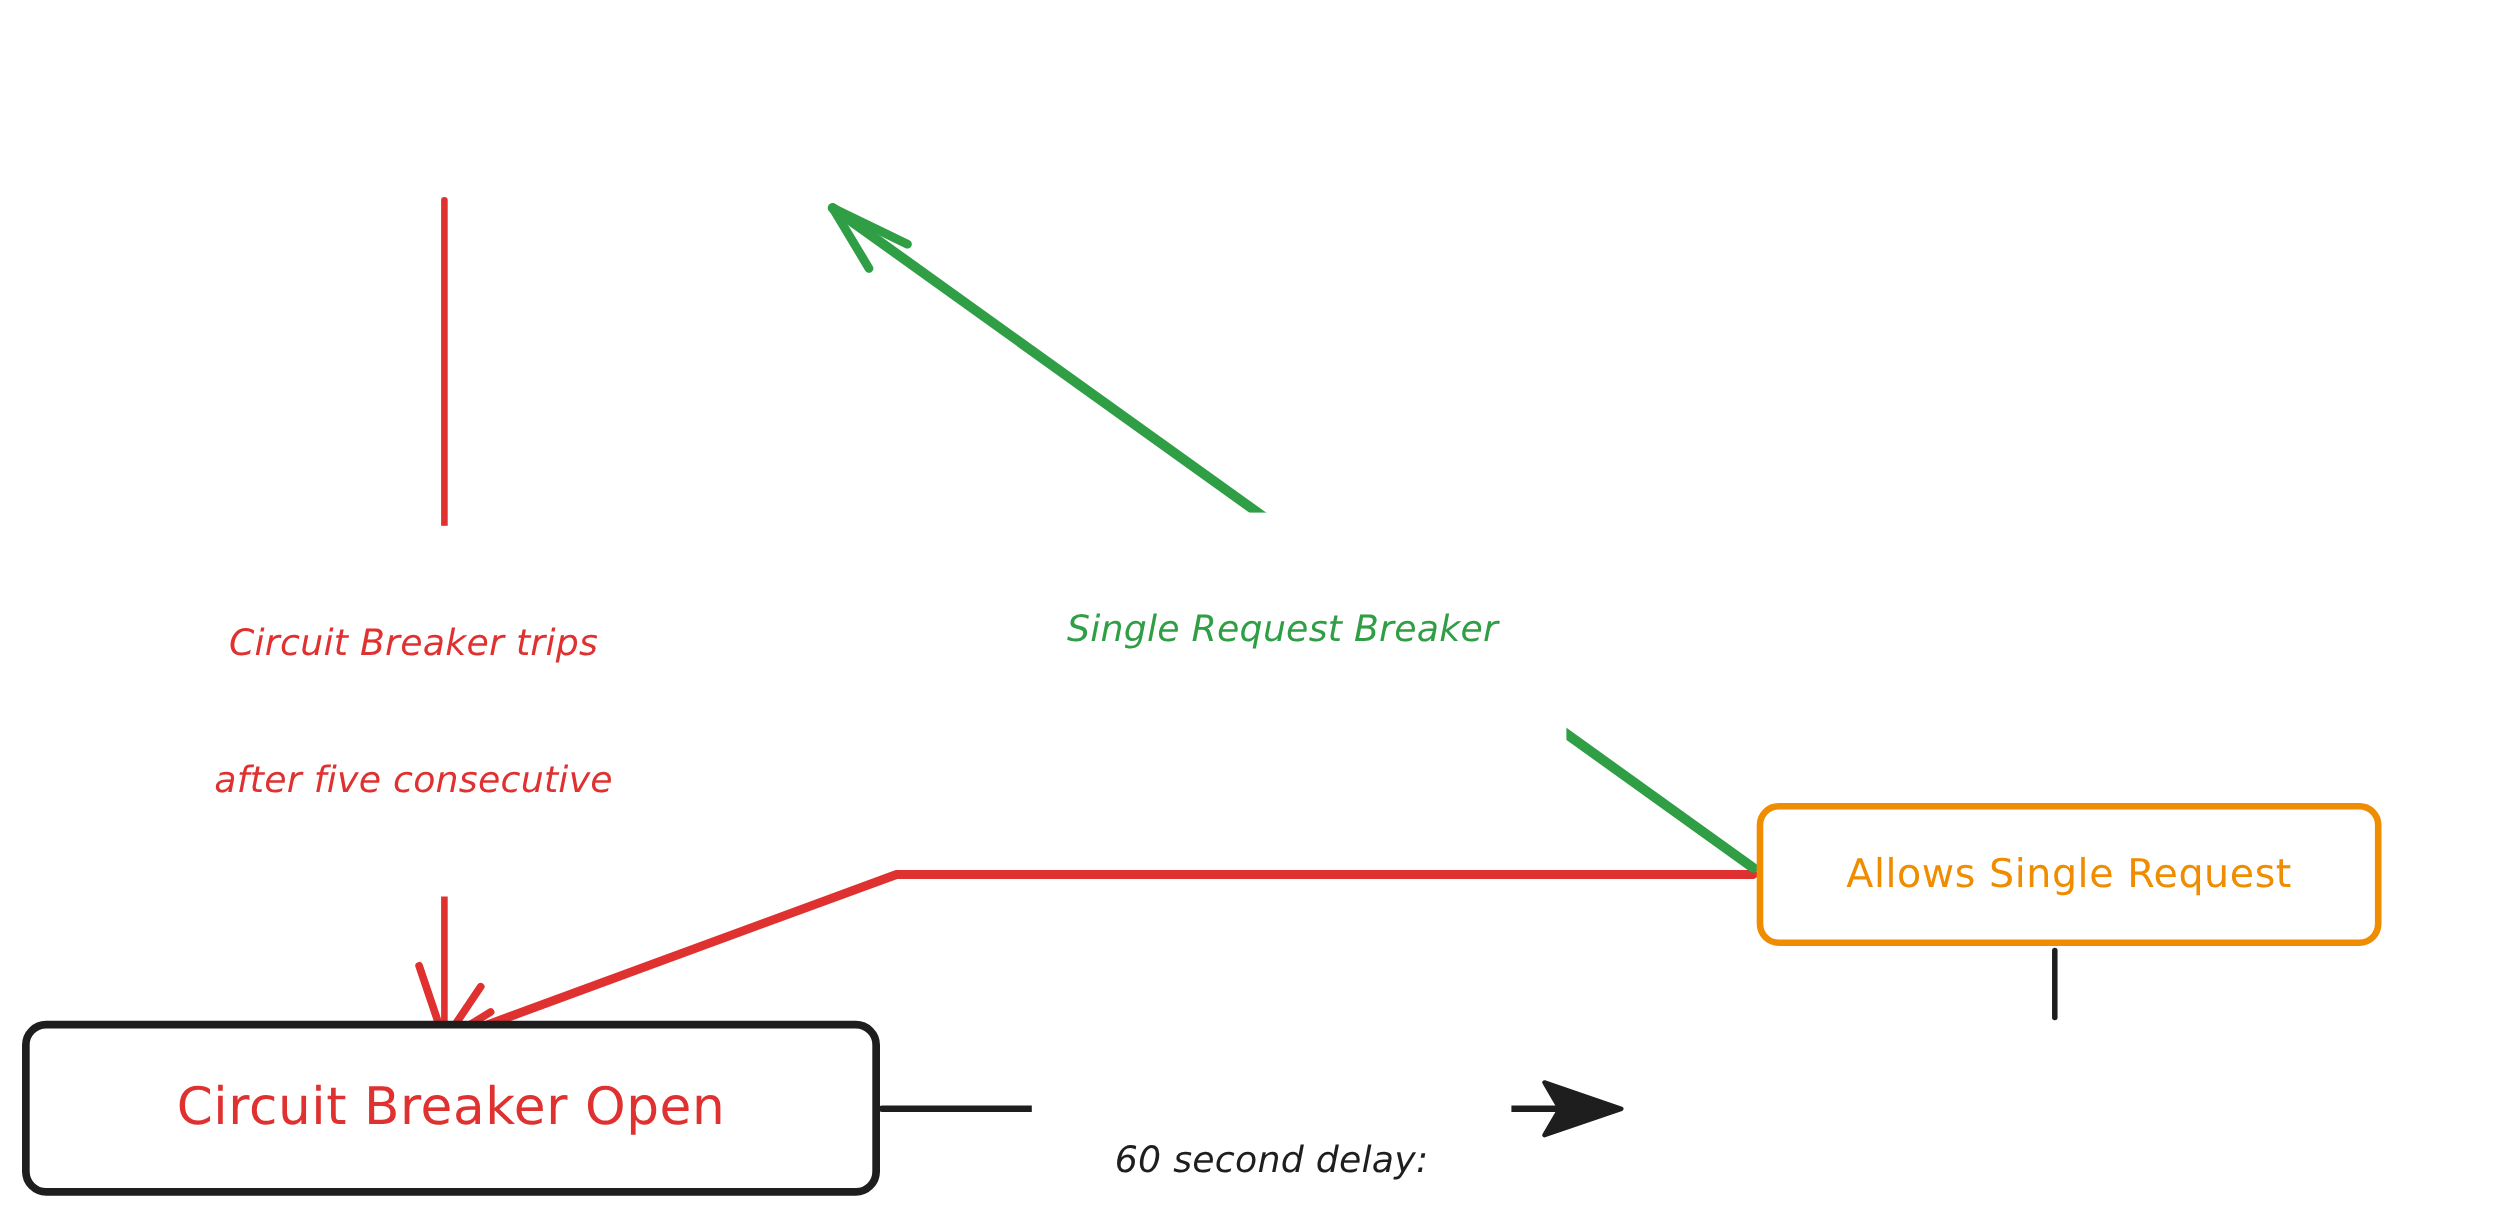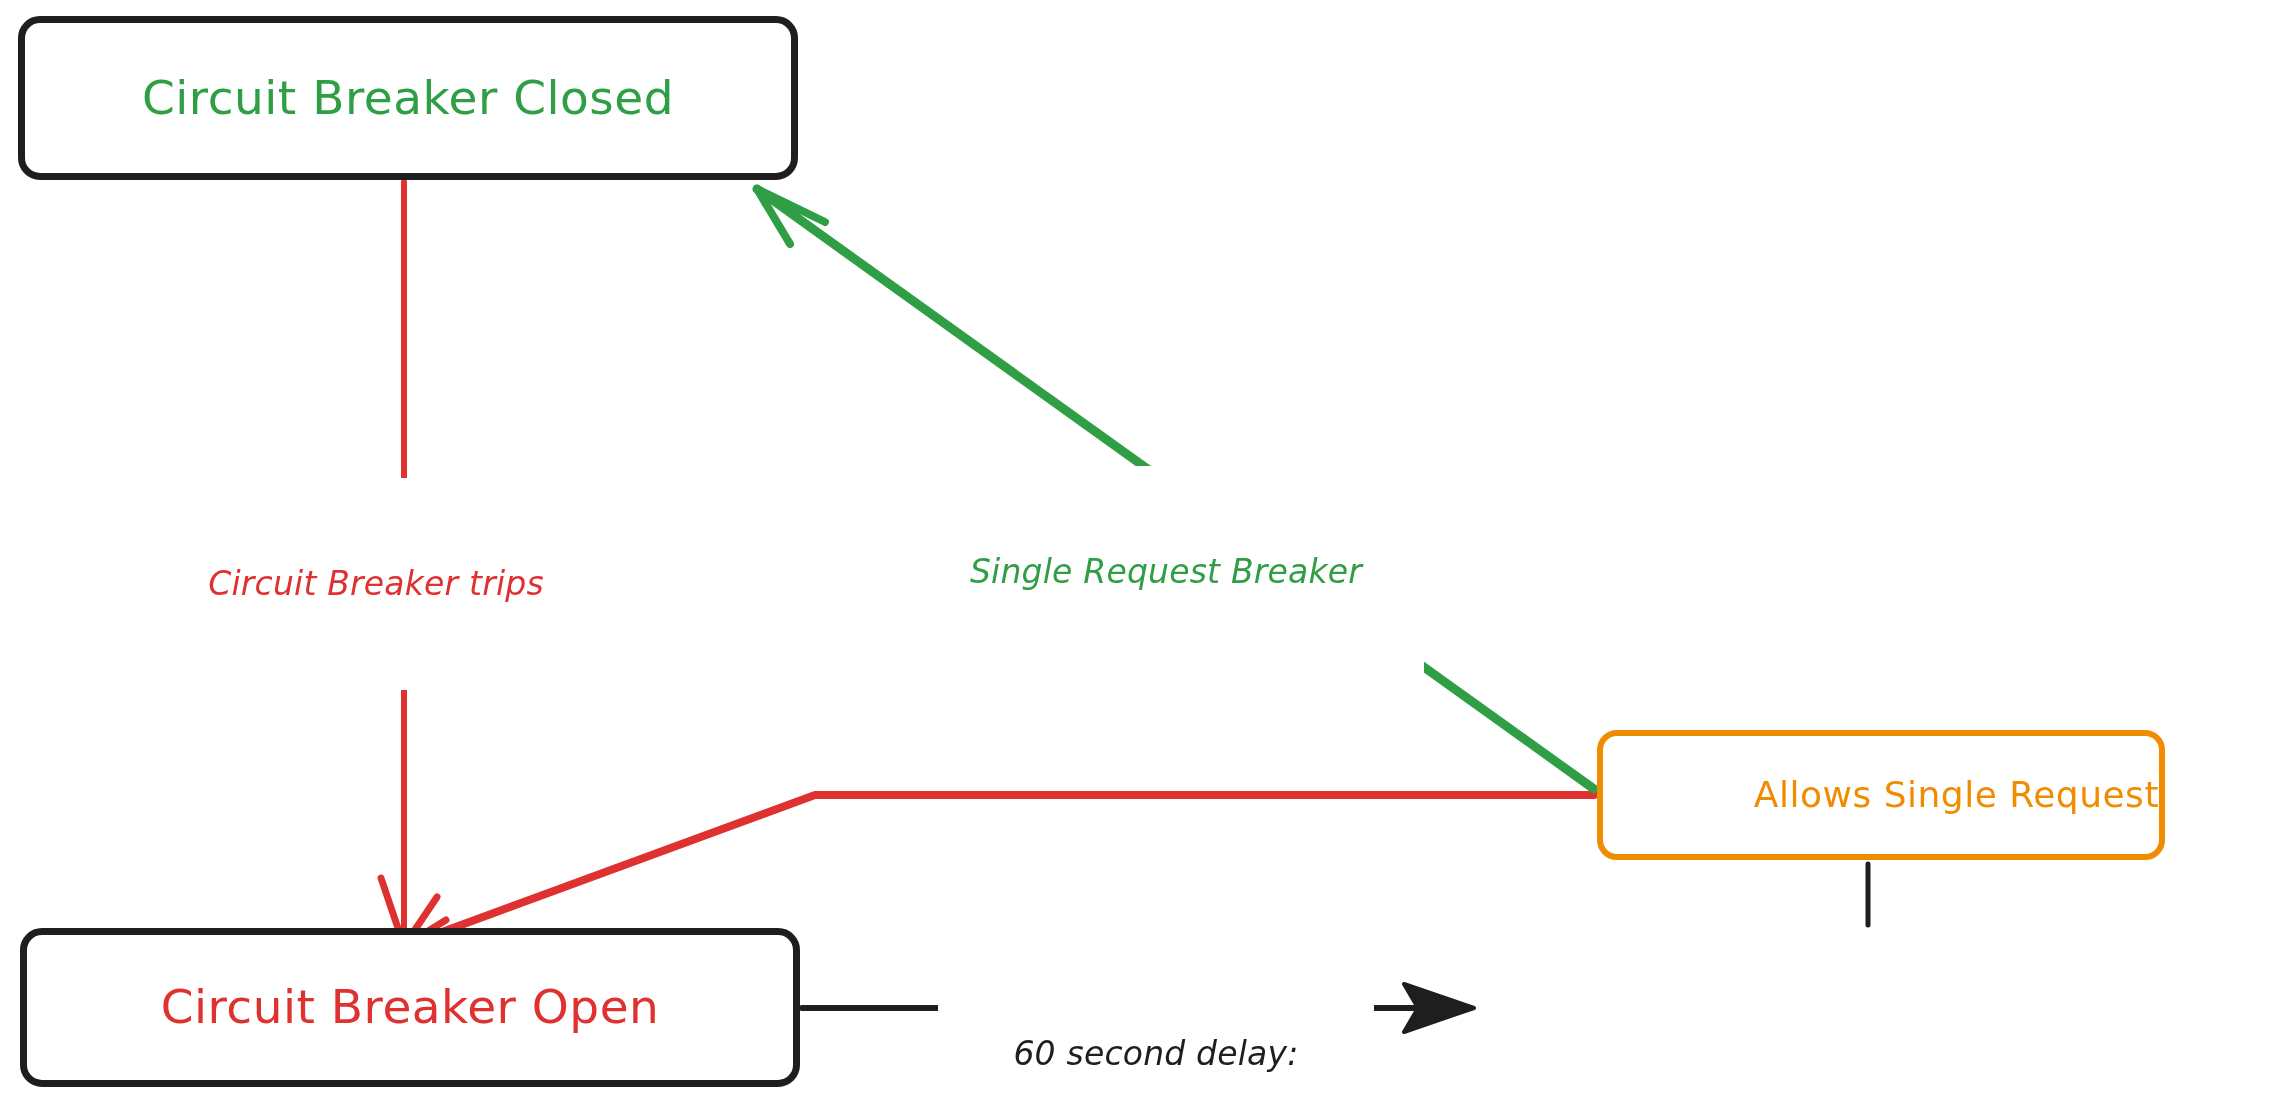--- a/index.html
+++ b/index.html
@@ -38,21 +38,20 @@
     border-radius: 22px;
     text-align: center;
     z-index: 3;
   }
   .node-black {
     border: 7px solid #1e1e1e;
   }
   .node-orange {
     border: 6px solid #f08c00;
     border-radius: 20px;
-    justify-content: flex-end;
   }
   .node-label {
     font-family: "DejaVu Sans", sans-serif;
     font-weight: 400;
     letter-spacing: 0.5px;
     line-height: 1.15;
   }
 
   .lbl-green  { color: #2f9e44; }
   .lbl-red    { color: #e03131; }
@@ -116,35 +115,33 @@
     <g>
       <path d="M 802 1008 L 1462 1008" stroke="#1e1e1e" stroke-width="6" fill="none" stroke-linecap="round"></path>
       <path d="M 1474 1008 L 1404 984 L 1418 1008 L 1404 1032 Z" fill="#1e1e1e" stroke="#1e1e1e" stroke-width="4" stroke-linejoin="round"></path>
     </g>
 
     <g>
       <path d="M 1868 925 L 1868 864" stroke="#1e1e1e" stroke-width="5" fill="none" stroke-linecap="round"></path>
     </g>
   </svg>
 
-  <div class="node node-black" id="node-closed">
-    <span class="node-label lbl-green size-lg">Circuit Breaker Closed</span>
-  </div>
 
   <div class="node node-black" id="node-open">
     <span class="node-label lbl-red size-lg">Circuit Breaker Open</span>
   </div>
 
   <div class="node node-orange" id="node-allows">
     <span class="node-label lbl-orange size-md">Allows Single Request</span>
   </div>
 
 
   <div class="edge-label lbl-red" id="label-trips">
     <div>Circuit Breaker trips</div>
+    <div>after five consecutive</div>
   </div>
 
   <div class="edge-label lbl-green" id="label-succeeds">
     <div>Single Request Breaker</div>
   </div>
 
 
   <div class="edge-label lbl-black" id="label-delay">
     <div>60 second delay:</div>
     

